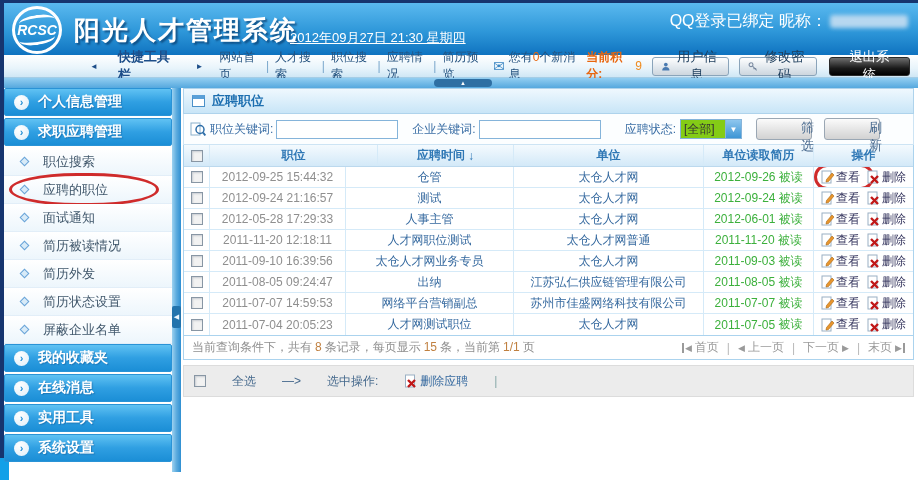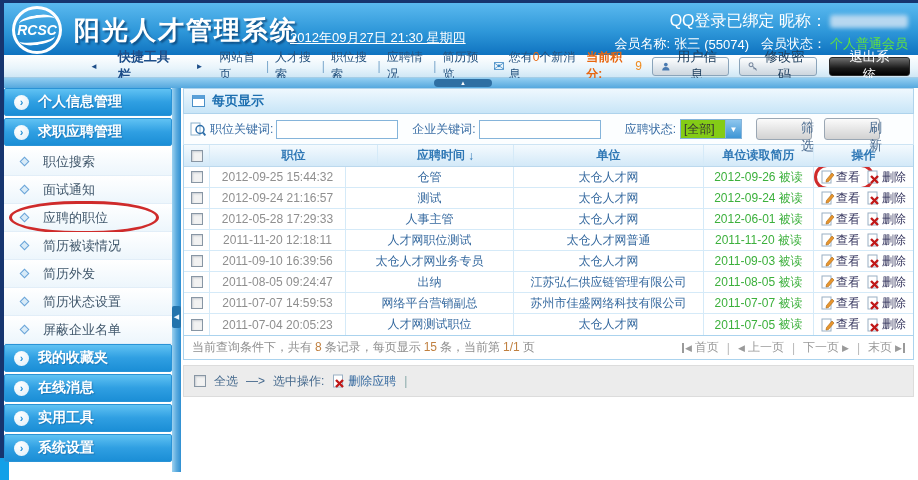--- a/index.html
+++ b/index.html
@@ -132,21 +132,21 @@
   .sum .num { color:#c08040; margin:0 3px; }
   .pager { display:flex; align-items:center; color:#9a9a9a; }
   .pg-item { display:flex; align-items:center; gap:3px; color:#9a9a9a; text-decoration:none; cursor:pointer; }
   .pg-ico { font-size:9px; }
   .pg-first { border-left:2px solid #9a9a9a; padding-left:1px; }
   .pg-last { border-right:2px solid #9a9a9a; padding-right:1px; }
   .pg-sep { margin:0 8px; color:#b8b8b8; }
 
   
   .batch-row { margin-top:5px; height:32px; background:#ececec; border:1px solid #dcdcdc;
-    display:flex; align-items:center; padding-left:10px; gap:8px; color:#44688c; }
+    display:flex; align-items:center; padding-left:10px; gap:26px; color:#44688c; }
   .batch-link { color:#35699f; text-decoration:none; display:flex; align-items:center; gap:2px; cursor:pointer; }
   .batch-trail { color:#8aa; }
 
   svg { display:block; }
 </style>
 </head>
 <body>
 
 <div class="abs frame-top"></div>
 <div class="abs frame-left"></div>
@@ -154,27 +154,20 @@
 
 <div class="abs header">
   <div class="abs logo">
     <span class="logo-txt">RCSC</span>
   </div>
   <div class="abs app-title">阳光人才管理系统</div>
   <div class="abs hdr-date">2012年09月27日 21:30 星期四</div>
   <div class="abs qq-line">
     <span>QQ登录已绑定 昵称：</span>
     <span class="blur-blob"></span>
-  </div>
-  <div class="abs member-line">
-    <span>会员名称:</span>
-      <span>张三</span>
-    <span>(55074)</span>
-    <span style="margin-left:8px">会员状态：</span>
-    <span class="member-status">个人普通会员</span>
   </div>
 </div>
 
 <div class="abs toolbar">
   <span class="tb-arrow" style="margin-left:86px">◄</span>
   <span class="quick-label">快捷工具栏</span>
   <span class="tb-arrow">►</span>
   <span class="nav-links">
       <span class="nav-item">
     <a>网站首页</a>
@@ -234,27 +227,27 @@
     <div class="side-header">
     <span class="side-ball">›</span>
     <span class="side-header-label">求职应聘管理</span>
   </div>
     <div class="side-sub">
     <span class="diamond"></span>
     <span class="side-sub-label">职位搜索</span>
   </div>
     <div class="side-sub">
     <span class="diamond"></span>
-    <span class="side-sub-label">面试通知</span>
-  </div>
+    <span class="side-sub-label">应聘的职位</span>
+  <span class="ring side-ring"></span>
+    </div>
     <div class="side-sub">
     <span class="diamond"></span>
-    <span class="side-sub-label">应聘的职位</span>
-  <span class="ring side-ring"></span>
-    </div>
+    <span class="side-sub-label">面试通知</span>
+  </div>
     <div class="side-sub">
     <span class="diamond"></span>
     <span class="side-sub-label">简历被读情况</span>
   </div>
     <div class="side-sub">
     <span class="diamond"></span>
     <span class="side-sub-label">简历外发</span>
   </div>
     <div class="side-sub">
     <span class="diamond"></span>
@@ -285,21 +278,21 @@
 <div class="abs divider">
   <div class="abs div-handle">
     <span>◀</span>
   </div>
 </div>
 
 <div class="abs main">
 
   <div class="title-bar">
     <span class="win-ico"></span>
-    <span class="page-title">每页显示</span>
+    <span class="page-title">应聘职位</span>
   </div>
 
   <div class="filter-row">
     <svg width="16" height="16" viewBox="0 0 16 16">
       <rect x="1" y="2" width="9" height="12" fill="#fff" stroke="#8ab0cc"></rect>
       <circle cx="10" cy="8.5" r="4" fill="none" stroke="#2e6ea8" stroke-width="1.5"></circle>
       <line x1="13" y1="11.5" x2="15.3" y2="14.5" stroke="#2e6ea8" stroke-width="2"></line>
     </svg>
     <span class="flt-label">职位关键词:</span>
     <input class="flt-input" style="">

